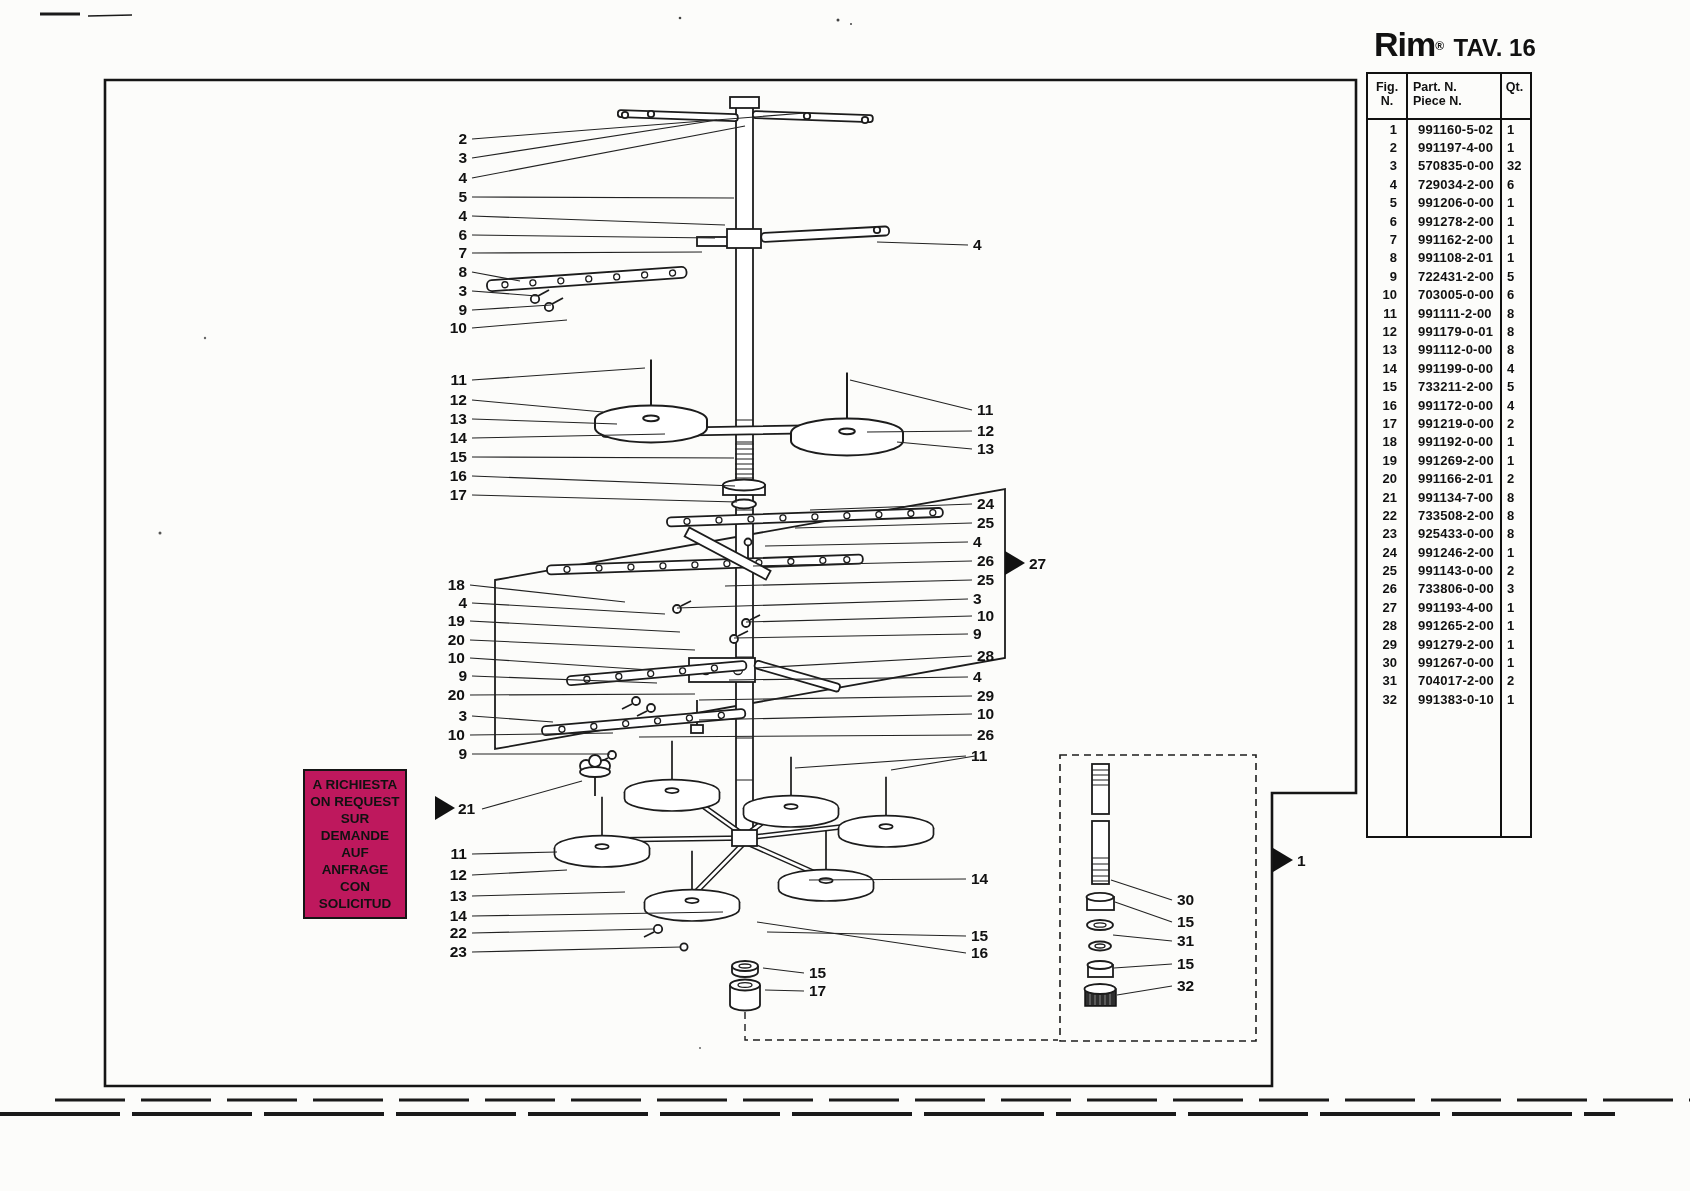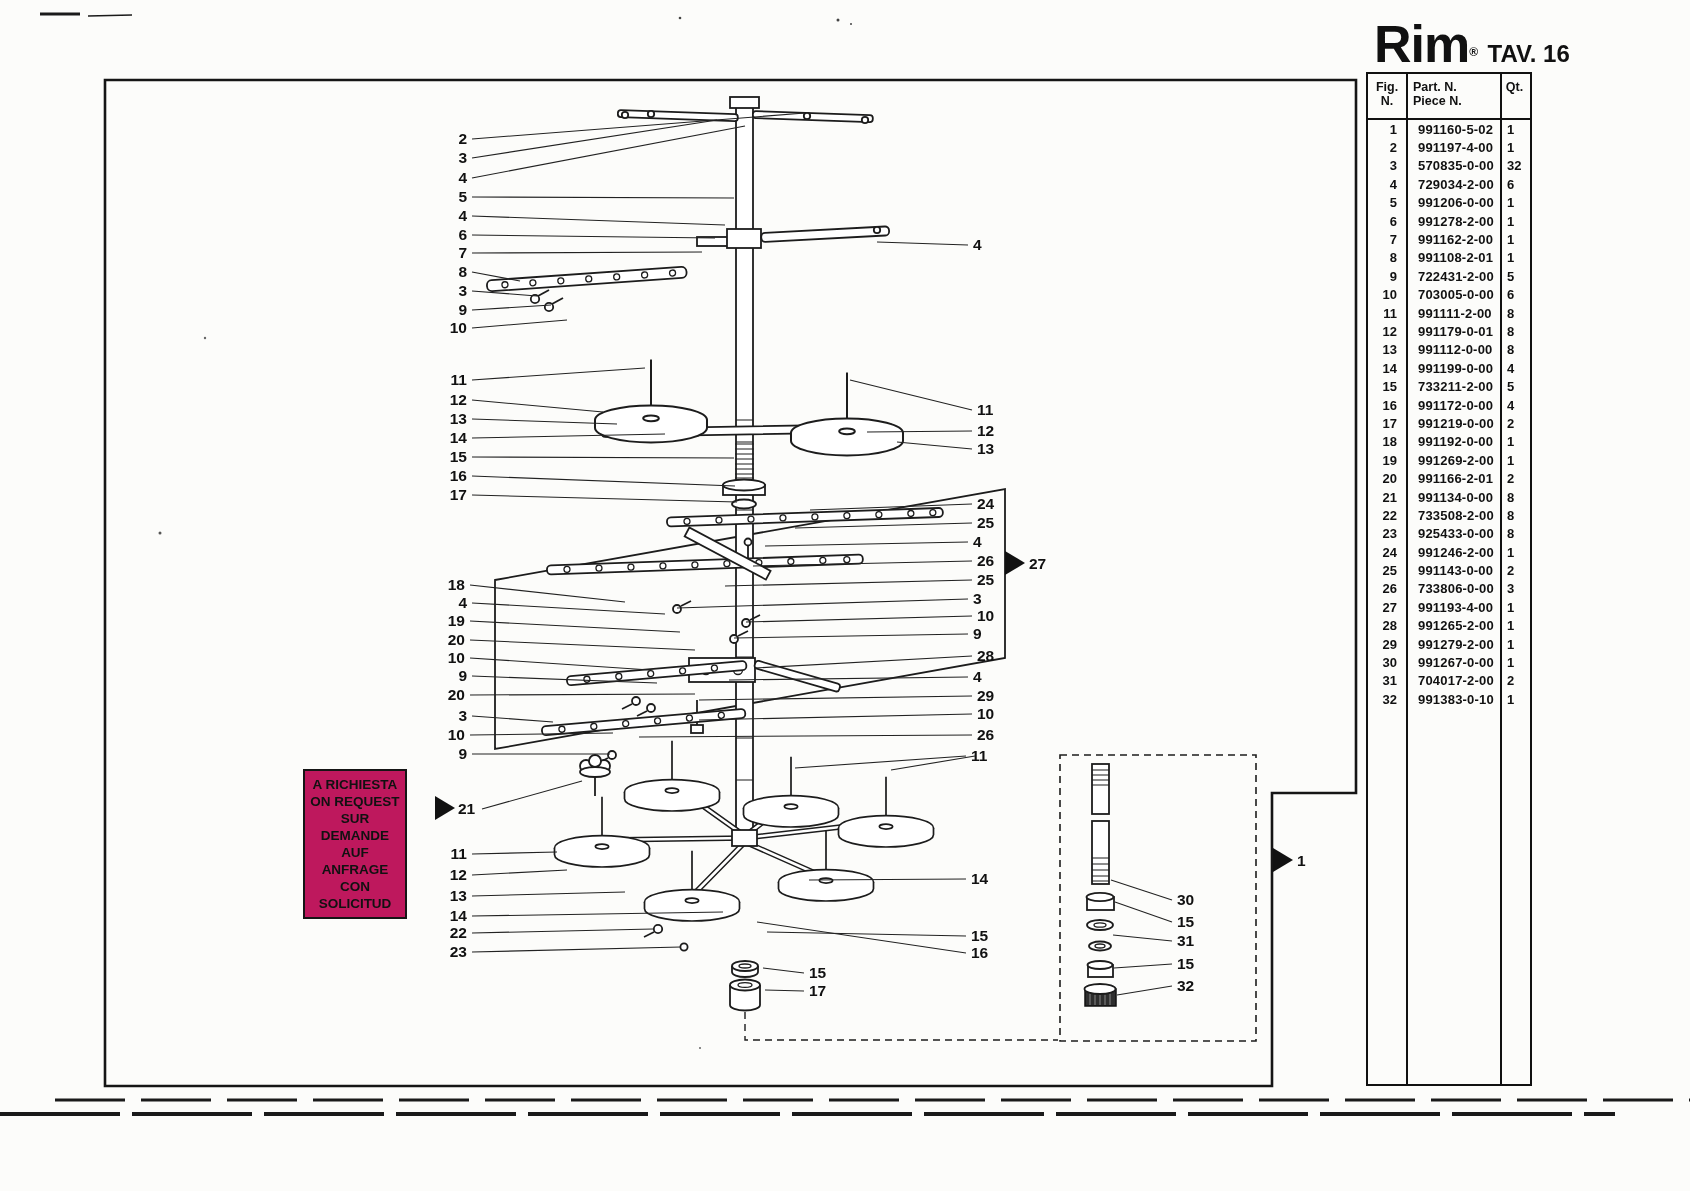--- a/index.html
+++ b/index.html
@@ -2,26 +2,26 @@
 <html><head>
 <meta charset="utf-8">
 <style>
   html,body{margin:0;padding:0;}
   body{width:1690px;height:1191px;background:#fcfcfa;overflow:hidden;
        font-family:"Liberation Sans",sans-serif;color:#111;}
   .page{position:relative;width:1690px;height:1191px;}
   .title{position:absolute;left:105px;top:46px;width:1250px;text-align:center;
          font-weight:bold;font-size:17px;letter-spacing:.3px;}
   .brand{position:absolute;left:1374px;top:24px;width:160px;white-space:nowrap;}
-  .brand-name{font-weight:bold;font-size:52px;letter-spacing:-1px;line-height:40px;}
+  .brand-name{font-weight:bold;font-size:34px;letter-spacing:-1px;line-height:40px;}
   .brand-reg{font-size:12px;font-weight:bold;vertical-align:super;}
   .brand-plate{font-weight:bold;font-size:24px;margin-left:5px;}
   .diagram-svg{position:absolute;left:0;top:0;}
   
-  .ptable{position:absolute;left:1366px;top:72px;width:166px;height:1014px;
+  .ptable{position:absolute;left:1366px;top:72px;width:166px;height:766px;
           border:2.5px solid #111;box-sizing:border-box;background:#fcfcfa;}
   .vline{position:absolute;top:0;bottom:0;width:1.8px;background:#111;}
   .vl1{left:38px;} .vl2{left:132px;}
   .pt-head{display:grid;grid-template-columns:38px 94px 29px;height:44px;
            border-bottom:2px solid #111;font-weight:bold;font-size:12.5px;line-height:14px;}
   .pt-head .hf{text-align:center;padding-top:6px;}
   .pt-head .hp{padding:6px 16px 0 7px;}
   .pt-head .hq{text-align:center;padding-top:6px;}
   .pt-rows{position:relative;}
   .pt-row{display:grid;grid-template-columns:38px 94px 29px;height:18.4px;
@@ -577,21 +577,21 @@
           <span class="c1">991269-2-00</span>
           <span class="c2">1</span>
         </div>
         <div class="pt-row">
           <span class="c0">20</span>
           <span class="c1">991166-2-01</span>
           <span class="c2">2</span>
         </div>
         <div class="pt-row">
           <span class="c0">21</span>
-          <span class="c1">991134-0-00</span>
+          <span class="c1">991134-7-00</span>
           <span class="c2">8</span>
         </div>
         <div class="pt-row">
           <span class="c0">22</span>
           <span class="c1">733508-2-00</span>
           <span class="c2">8</span>
         </div>
         <div class="pt-row">
           <span class="c0">23</span>
           <span class="c1">925433-0-00</span>

